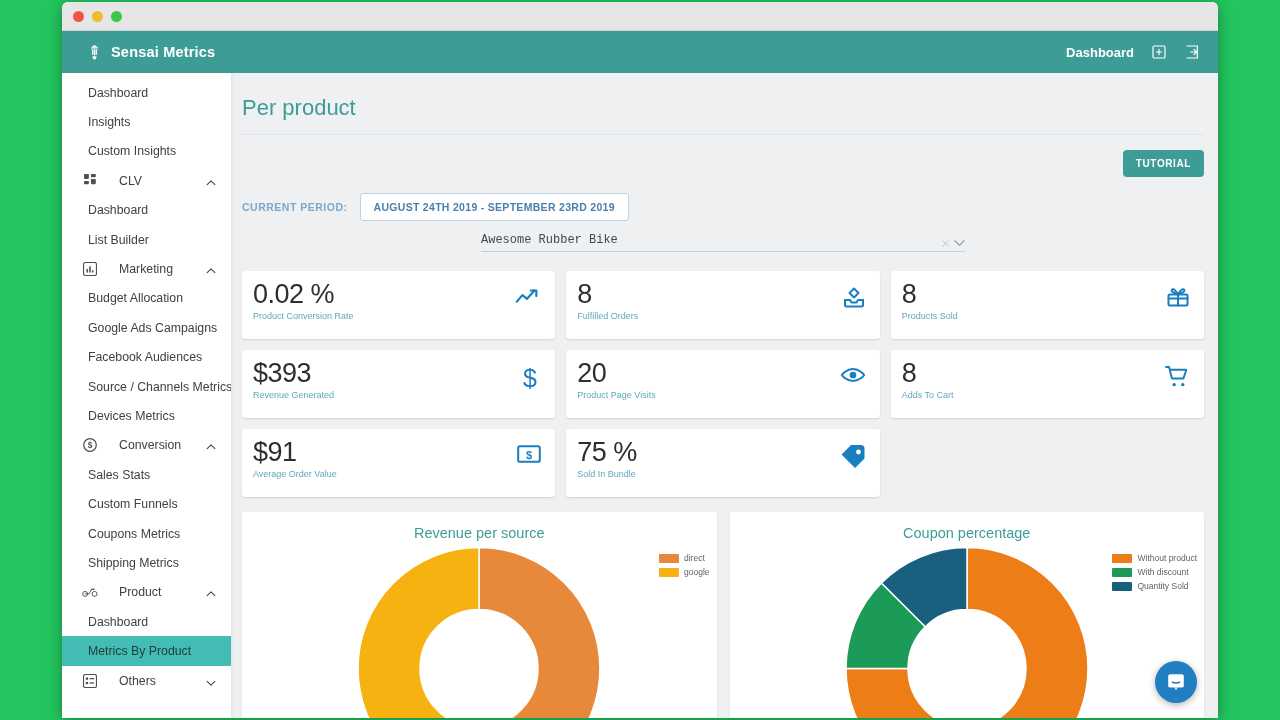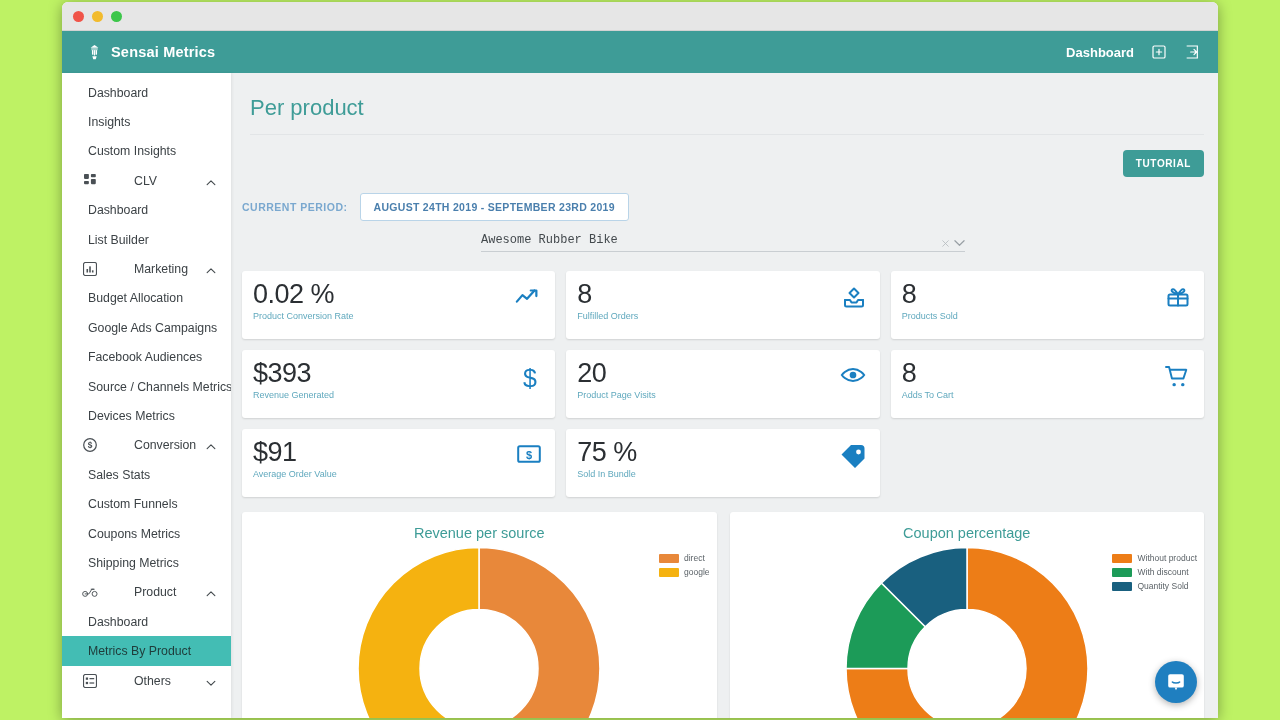--- a/index.html
+++ b/index.html
@@ -2,21 +2,21 @@
 <html><head>
 <meta charset="utf-8">
 <style>
   * { box-sizing: border-box; margin: 0; padding: 0; }
   html, body {
     width: 1280px; height: 720px;
     font-family: "Liberation Sans", sans-serif;
     overflow: hidden;
     background: #4b6b3f;
   }
-  #root { position: relative; width: 1280px; height: 720px; background: #bef264; }
+  #root { position: relative; width: 1280px; height: 720px; background: #22c55e; }
 
   
   .window {
     position: absolute; left: 62px; top: 2px;
     width: 1156px; height: 716px;
     background: #ffffff;
     border-radius: 6px 6px 0 0;
     box-shadow: 0 2px 14px rgba(0,0,0,.35);
     overflow: hidden;
   }
@@ -57,28 +57,28 @@
     height: 29.4px; display: flex; align-items: center;
     padding-left: 26px; font-size: 12.3px; color: #3c4246;
     cursor: pointer; white-space: nowrap;
   }
   .nav-leaf.active { background: #43bdb4; color: #1f3c3a; }
   .nav-group {
     height: 29.4px; display: flex; align-items: center;
     padding: 0 14px 0 20px; cursor: pointer; white-space: nowrap;
   }
   .grp-ico { width: 16px; height: 16px; flex: none; display:flex; align-items:center; justify-content:center; }
-  .grp-label { font-size: 12.3px; color: #3c4246; margin-left: 36px; flex: 1; }
+  .grp-label { font-size: 12.3px; color: #3c4246; margin-left: 21px; flex: 1; }
   .chev { width: 12px; height: 12px; flex:none; }
 
   
   .main { flex: 1; padding: 0 14px 0 11px; overflow: hidden; position: relative; }
   .page-title {
     font-size: 22px; color: #3e9c97; font-weight: normal;
-    padding: 22px 0 13px 0; border-bottom: 1px solid #e2e5e7; margin: 0 0 0 8px;
+    padding: 22px 0 13px 0; border-bottom: 1px solid #e2e5e7; margin: 0 0 0 0;
   }
   .tutorial-row { display: flex; justify-content: flex-end; padding-top: 15px; }
   .tutorial-btn {
     background: #3e9c97; color: #fff; font-size: 10px; font-weight: bold;
     letter-spacing: .6px; padding: 8px 13px; border: none; border-radius: 4px;
     cursor: pointer;
   }
   .period-row {
     display: flex; justify-content: flex-start; align-items: center;
     gap: 12px; padding-top: 16px;

